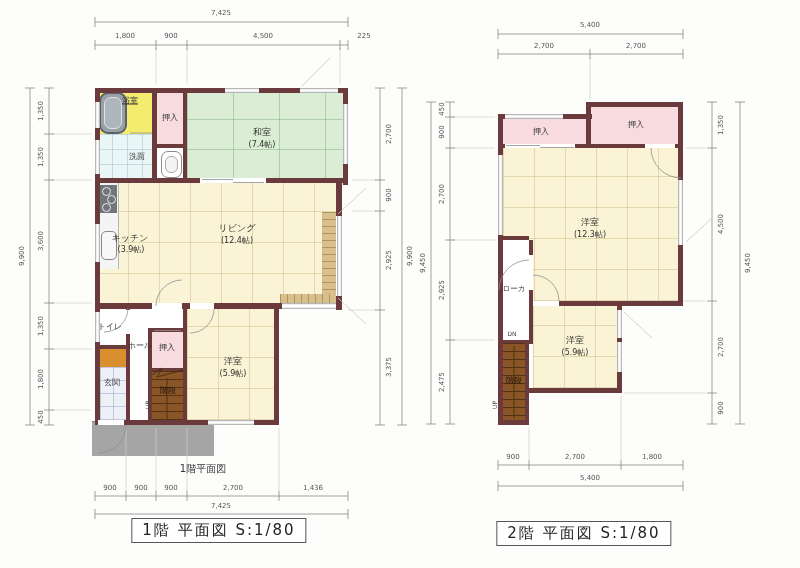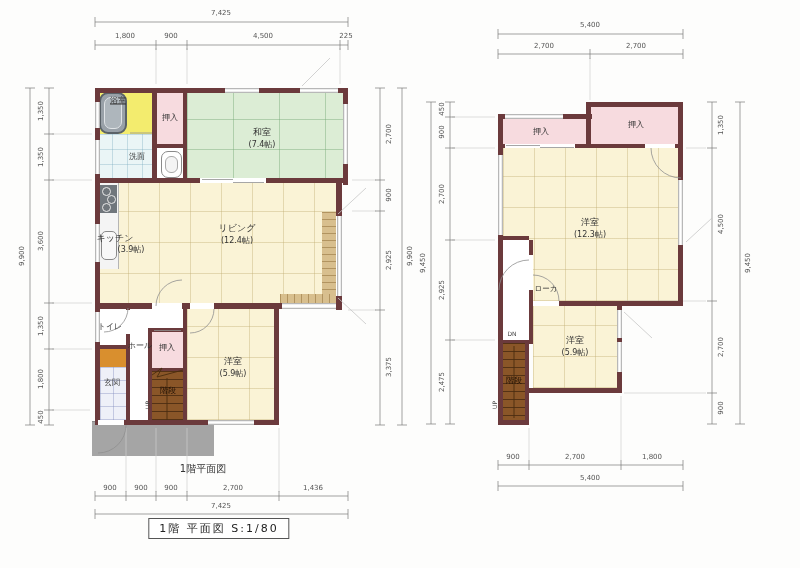--- a/index.html
+++ b/index.html
@@ -39,21 +39,21 @@
   .genkan-step{background:#d98f2e;border-bottom:2px solid #a96d1e;}
   
   .rl{position:absolute;font-size:9px;color:#333;transform:translate(-50%,-50%);white-space:nowrap;z-index:5;}
   .rl.small{font-size:8px;}
   .rl.tiny{font-size:6px;color:#444;}
   .rl.vert{transform:translate(-50%,-50%) rotate(-90deg);}
   .dim{position:absolute;font-size:7px;color:#555;transform:translate(-50%,-50%);white-space:nowrap;z-index:5;}
   .dim.v{transform:translate(-50%,-50%) rotate(-90deg);}
   .plan-label{position:absolute;font-size:10px;color:#333;transform:translate(-50%,-50%);white-space:nowrap;z-index:5;}
   .caption{position:absolute;transform:translateX(-50%);border:1px solid #555;background:#fff;
-           padding:2px 10px;font-size:11px;letter-spacing:2px;color:#222;white-space:nowrap;z-index:6;}
+           padding:2px 10px;font-size:15px;letter-spacing:2px;color:#222;white-space:nowrap;z-index:6;}
   svg.linework{position:absolute;left:0;top:0;z-index:4;}
 </style>
 </head>
 <body>
 
 <div id="stage">
 
   <div class="room bathy" style="left:97px;top:90px;width:55px;height:44px;"></div>
   <div class="room tub" style="left:99px;top:92px;width:24px;height:38px;">
       <div class="tub-in"></div>
@@ -105,55 +105,55 @@
 
     <path stroke="#8f8f8f" stroke-width="0.8" fill="none" d="M225,88.7H259M225,92.3H259M300,88.7H338M300,92.3H338M208,420.7H254M208,424.3H254M282,303.7H336M282,308.3H336M95.7,102V128M99.3,102V128M95.7,140V174M99.3,140V174M95.7,224V262M99.3,224V262M95.7,312V342M99.3,312V342M343.7,104V164M347.3,104V164M337.7,216V296M341.3,216V296M505,114.7H563M505,118.3H563M498.7,155V235M502.3,155V235M678.7,180V245M682.3,180V245M617.7,310V338M621.3,310V338M617.7,342V372M621.3,342V372"></path>
 
     <path stroke="#8f8f8f" stroke-width="0.8" fill="none" d="M202,179.5H233M233,182.5H264M130,133H152M506,145.5H540M540,147.5H574M154,330.5H181M126,425A28,28 0 0 1 98,453M128,308A24,24 0 0 1 104,332M156,306A26,26 0 0 1 182,280M214,309A24,24 0 0 1 190,333M529,260A30,30 0 0 0 499,290M559,301A26,26 0 0 0 533,275M651,148A30,30 0 0 0 681,178"></path>
 
     <path stroke="#c6c6c6" stroke-width="0.8" fill="none" d="M302,86L330,58M338,214L366,188M338,298L366,324M624,312L652,338M686,242L712,218"></path>
 
     <path stroke="#4a2c0e" stroke-width="0.9" fill="none" d="M152,375L162,368L157,377L183,370M167,378V420M514,346V418"></path>
   </svg>
 
-  <div class="rl small" style="left:118px;top:100px;text-decoration:underline;">浴室</div>
+  <div class="rl small" style="left:130px;top:100px;text-decoration:underline;">浴室</div>
   <div class="rl small" style="left:137px;top:156px;">洗面</div>
   <div class="rl small" style="left:170px;top:117px;">押入</div>
   <div class="rl" style="left:262px;top:132px;">和室</div>
   <div class="rl small" style="left:262px;top:144px;">(7.4帖)</div>
-  <div class="rl" style="left:115px;top:238px;">キッチン</div>
+  <div class="rl" style="left:130px;top:238px;">キッチン</div>
   <div class="rl small" style="left:131px;top:249px;">(3.9帖)</div>
   <div class="rl" style="left:237px;top:228px;">リビング</div>
   <div class="rl small" style="left:237px;top:240px;">(12.4帖)</div>
   <div class="rl small" style="left:110px;top:326px;">トイレ</div>
   <div class="rl small" style="left:140px;top:345px;">ホール</div>
   <div class="rl small" style="left:112px;top:382px;">玄関</div>
   <div class="rl small" style="left:167px;top:347px;">押入</div>
   <div class="rl small" style="left:168px;top:390px;color:#1f1004;">階段</div>
   <div class="rl tiny vert" style="left:147px;top:405px;">UP</div>
   <div class="rl" style="left:233px;top:361px;">洋室</div>
   <div class="rl small" style="left:233px;top:373px;">(5.9帖)</div>
   <div class="plan-label" style="left:203px;top:469px;">1階平面図</div>
 
   <div class="rl small" style="left:541px;top:131px;">押入</div>
   <div class="rl small" style="left:636px;top:124px;">押入</div>
   <div class="rl" style="left:590px;top:222px;">洋室</div>
   <div class="rl small" style="left:590px;top:234px;">(12.3帖)</div>
-  <div class="rl small" style="left:514px;top:289px;font-size:7.5px;margin-left:32px;">ローカ</div>
+  <div class="rl small" style="left:514px;top:289px;font-size:7.5px;">ローカ</div>
   <div class="rl tiny" style="left:512px;top:333px;">DN</div>
   <div class="rl small" style="left:514px;top:380px;color:#1f1004;">階段</div>
   <div class="rl tiny vert" style="left:494px;top:405px;">UP</div>
   <div class="rl" style="left:575px;top:340px;">洋室</div>
   <div class="rl small" style="left:575px;top:352px;">(5.9帖)</div>
 
   <div class="dim" style="left:221px;top:13px;">7,425</div>
   <div class="dim" style="left:125px;top:36px;">1,800</div>
   <div class="dim" style="left:171px;top:36px;">900</div>
   <div class="dim" style="left:263px;top:36px;">4,500</div>
-  <div class="dim" style="left:346px;top:36px;text-align:right;">225</div>
+  <div class="dim" style="left:364px;top:36px;text-align:right;">225</div>
   <div class="dim" style="left:110px;top:488px;">900</div>
   <div class="dim" style="left:141px;top:488px;">900</div>
   <div class="dim" style="left:171px;top:488px;">900</div>
   <div class="dim" style="left:233px;top:488px;">2,700</div>
   <div class="dim" style="left:313px;top:488px;">1,436</div>
   <div class="dim" style="left:221px;top:506px;">7,425</div>
   <div class="dim v" style="left:41px;top:111px;">1,350</div>
   <div class="dim v" style="left:41px;top:157px;">1,350</div>
   <div class="dim v" style="left:41px;top:241px;">3,600</div>
   <div class="dim v" style="left:41px;top:326px;">1,350</div>
@@ -179,14 +179,15 @@
   <div class="dim v" style="left:442px;top:290px;">2,925</div>
   <div class="dim v" style="left:442px;top:382px;">2,475</div>
   <div class="dim v" style="left:423px;top:263px;">9,450</div>
   <div class="dim v" style="left:721px;top:125px;">1,350</div>
   <div class="dim v" style="left:721px;top:224px;">4,500</div>
   <div class="dim v" style="left:721px;top:347px;">2,700</div>
   <div class="dim v" style="left:721px;top:408px;">900</div>
   <div class="dim v" style="left:748px;top:263px;">9,450</div>
 
   <div class="caption" style="left:219px;top:518px;">1階 平面図 S:1/80</div>
+  <div class="caption" style="left:584px;top:521px;">2階 平面図 S:1/80</div>
 
 </div>
 
 </body></html>

